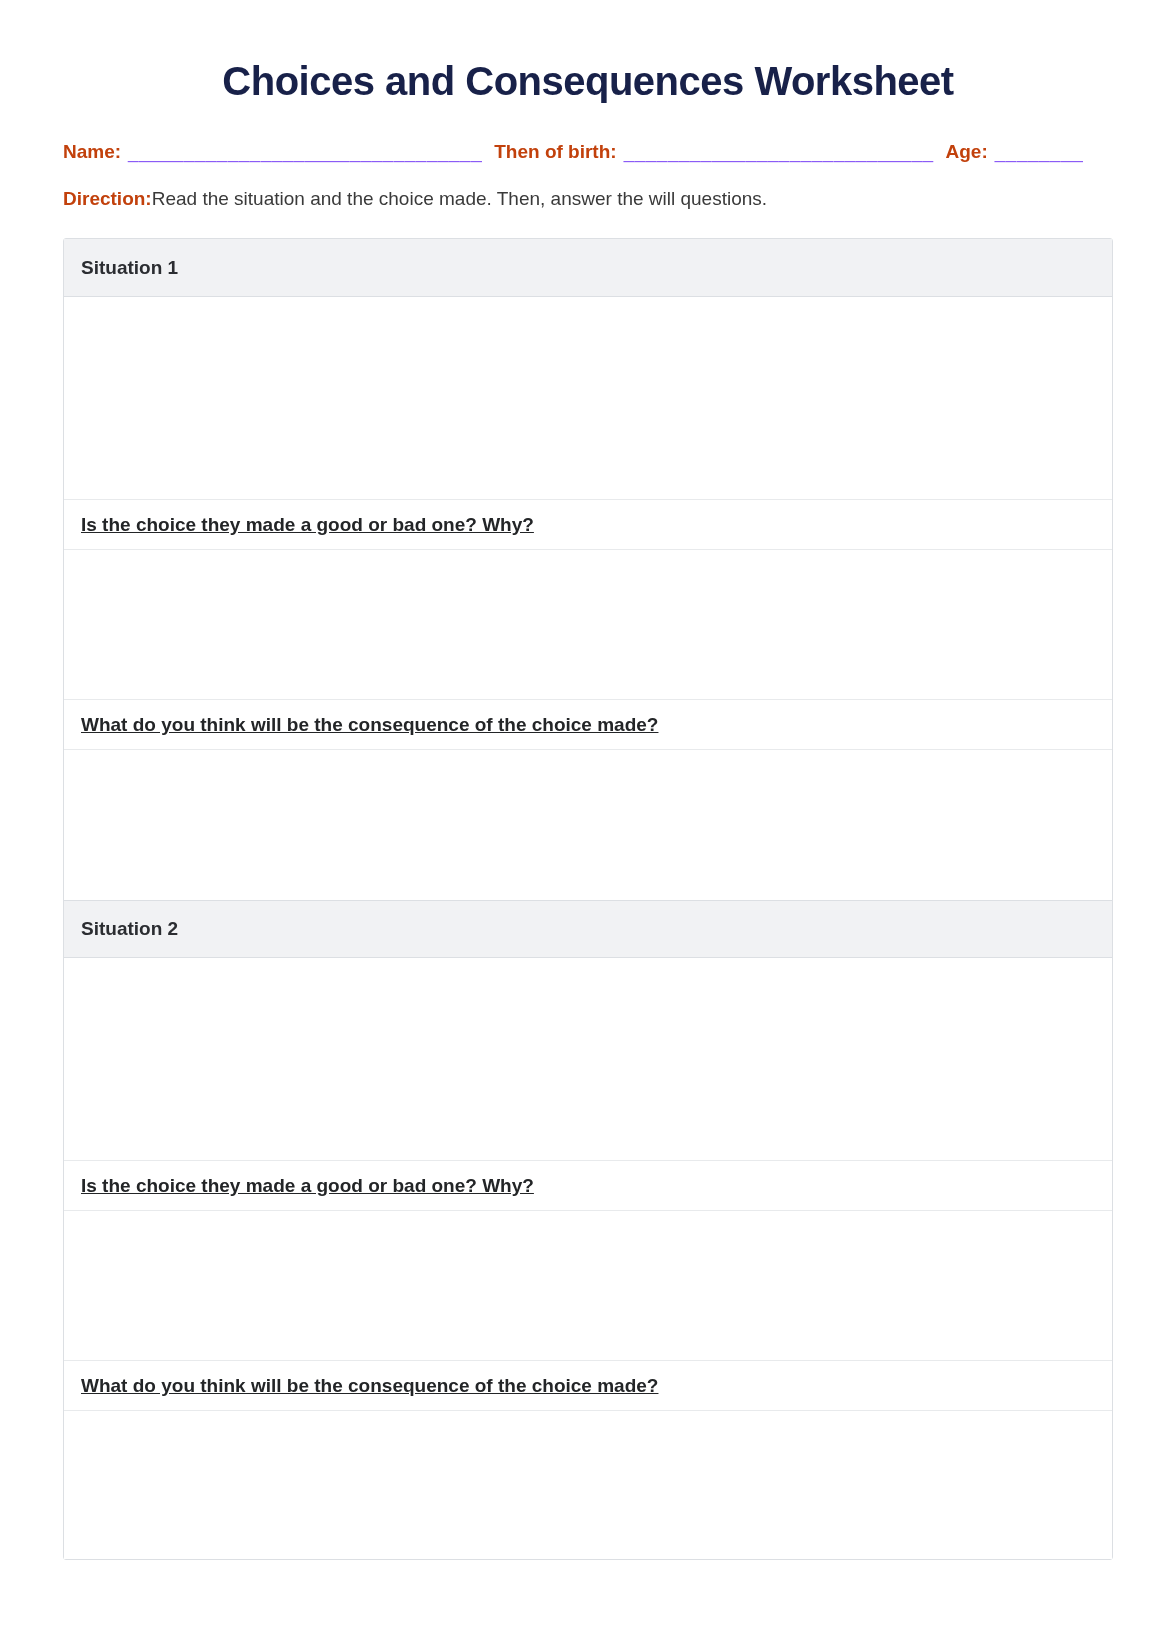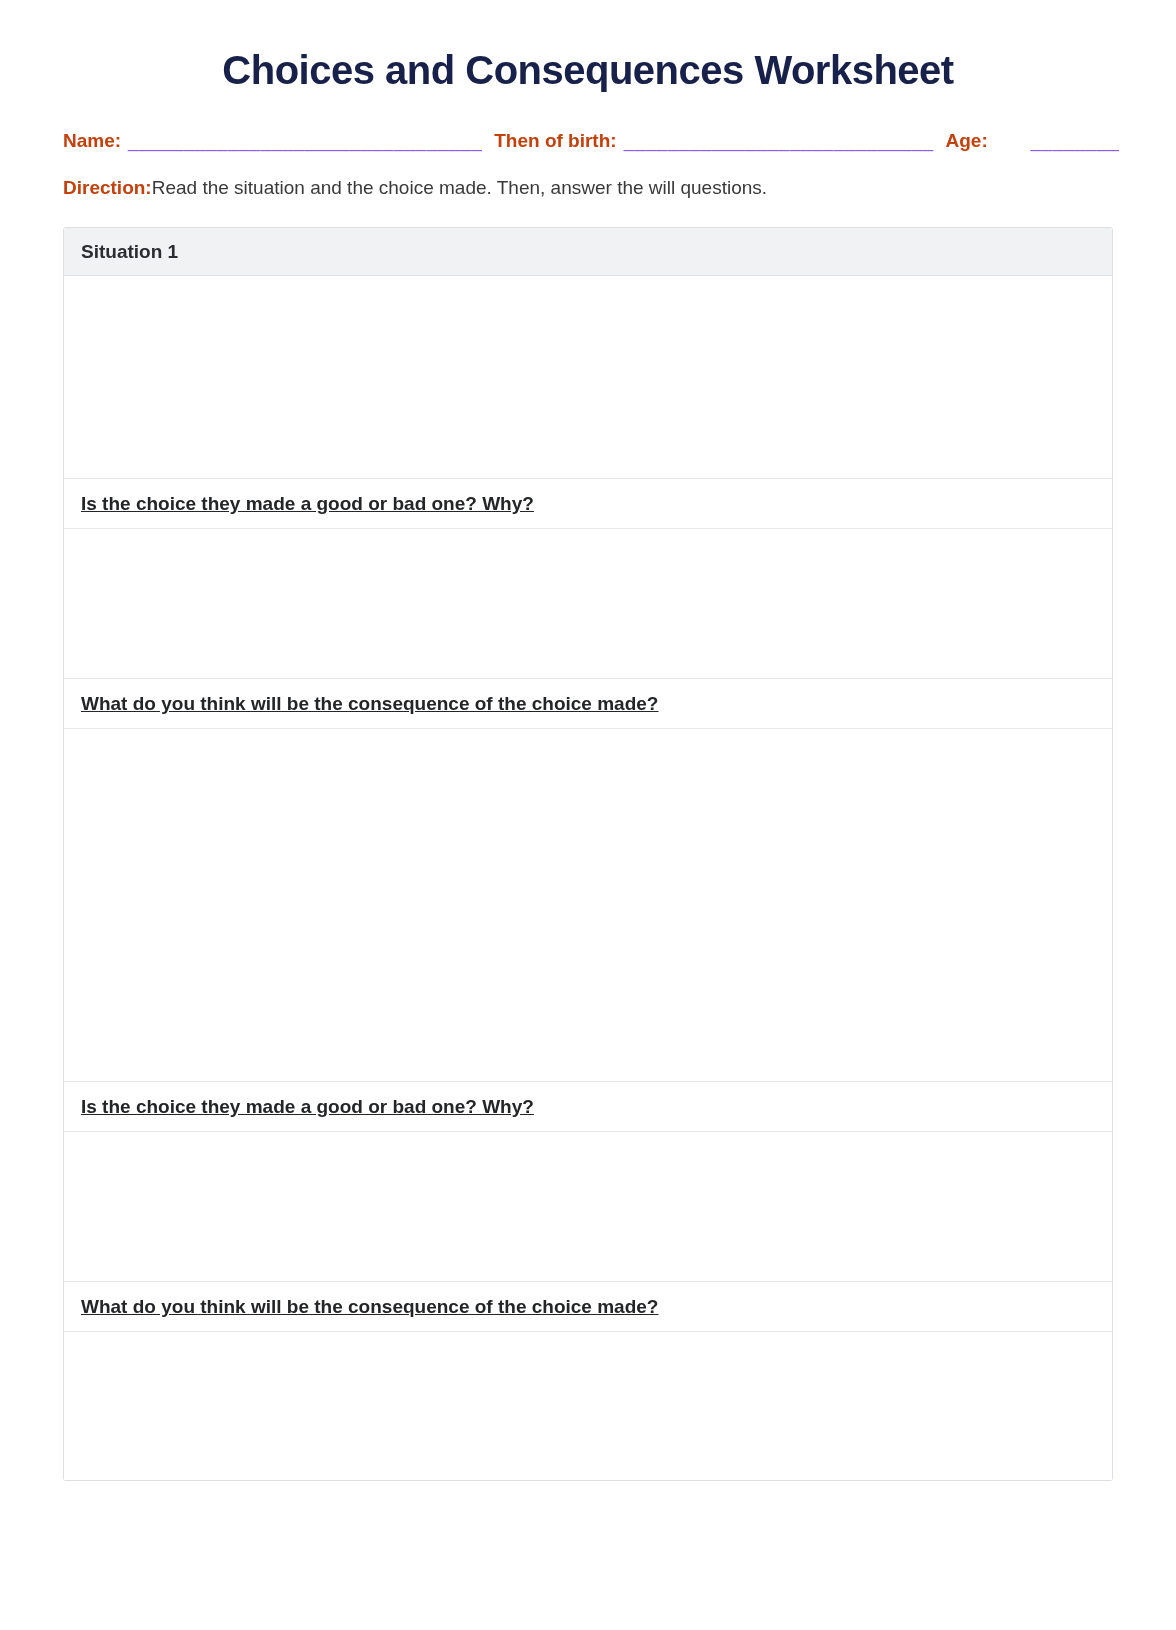--- a/index.html
+++ b/index.html
@@ -5,21 +5,21 @@
   * { box-sizing: border-box; }
   html, body { margin: 0; padding: 0; }
   body {
     width: 1176px;
     height: 1630px;
     background: #ffffff;
     font-family: "Liberation Sans", sans-serif;
     color: #1e1e1e;
   }
   .page {
-    padding: 0 63px;
+    padding: 11px 63px;
   }
   .title {
     margin: 0;
     padding-top: 46px;
     text-align: center;
     font-size: 40px;
     line-height: 1.2;
     font-weight: 700;
     color: #182149;
     letter-spacing: -0.5px;
@@ -33,37 +33,37 @@
   .lbl {
     font-weight: 700;
     color: #c2410c;
     margin-right: 7px;
   }
   .blank {
     color: #8b5cf6;
     margin-right: 12px;
     letter-spacing: 0.5px;
   }
-  .blank:last-child { margin-right: 0; margin-left: 36px; }
+  .blank:last-child { margin-right: 0; }
   .direction-row {
     margin-top: 21px;
     font-size: 19px;
     line-height: 1.35;
     color: #3a3a3a;
   }
   .direction-row .lbl { margin-right: 0; }
 
   .worksheet {
     margin-top: 27px;
     border: 1px solid #dcdfe3;
     border-radius: 3px;
     background: #ffffff;
   }
   .sec-header {
-    height: 48px;
+    height: 58px;
     background: #f1f2f4;
     border-bottom: 1px solid #dcdfe3;
     display: flex;
     align-items: center;
     padding: 0 17px;
     font-size: 19px;
     font-weight: 700;
     color: #2b2d31;
   }
   .sec-header.mid {
@@ -115,20 +115,23 @@
     <div class="q-row">
       <span>Is the choice they made a good or bad one? Why?</span>
     </div>
     <div class="abox short"></div>
 
     <div class="q-row">
       <span>What do you think will be the consequence of the choice made?</span>
     </div>
     <div class="abox short no-b"></div>
 
+    <div class="sec-header mid">
+      <span>Situation 2</span>
+    </div>
     <div class="abox tall"></div>
 
     <div class="q-row">
       <span>Is the choice they made a good or bad one? Why?</span>
     </div>
     <div class="abox short"></div>
 
     <div class="q-row">
       <span>What do you think will be the consequence of the choice made?</span>
     </div>

